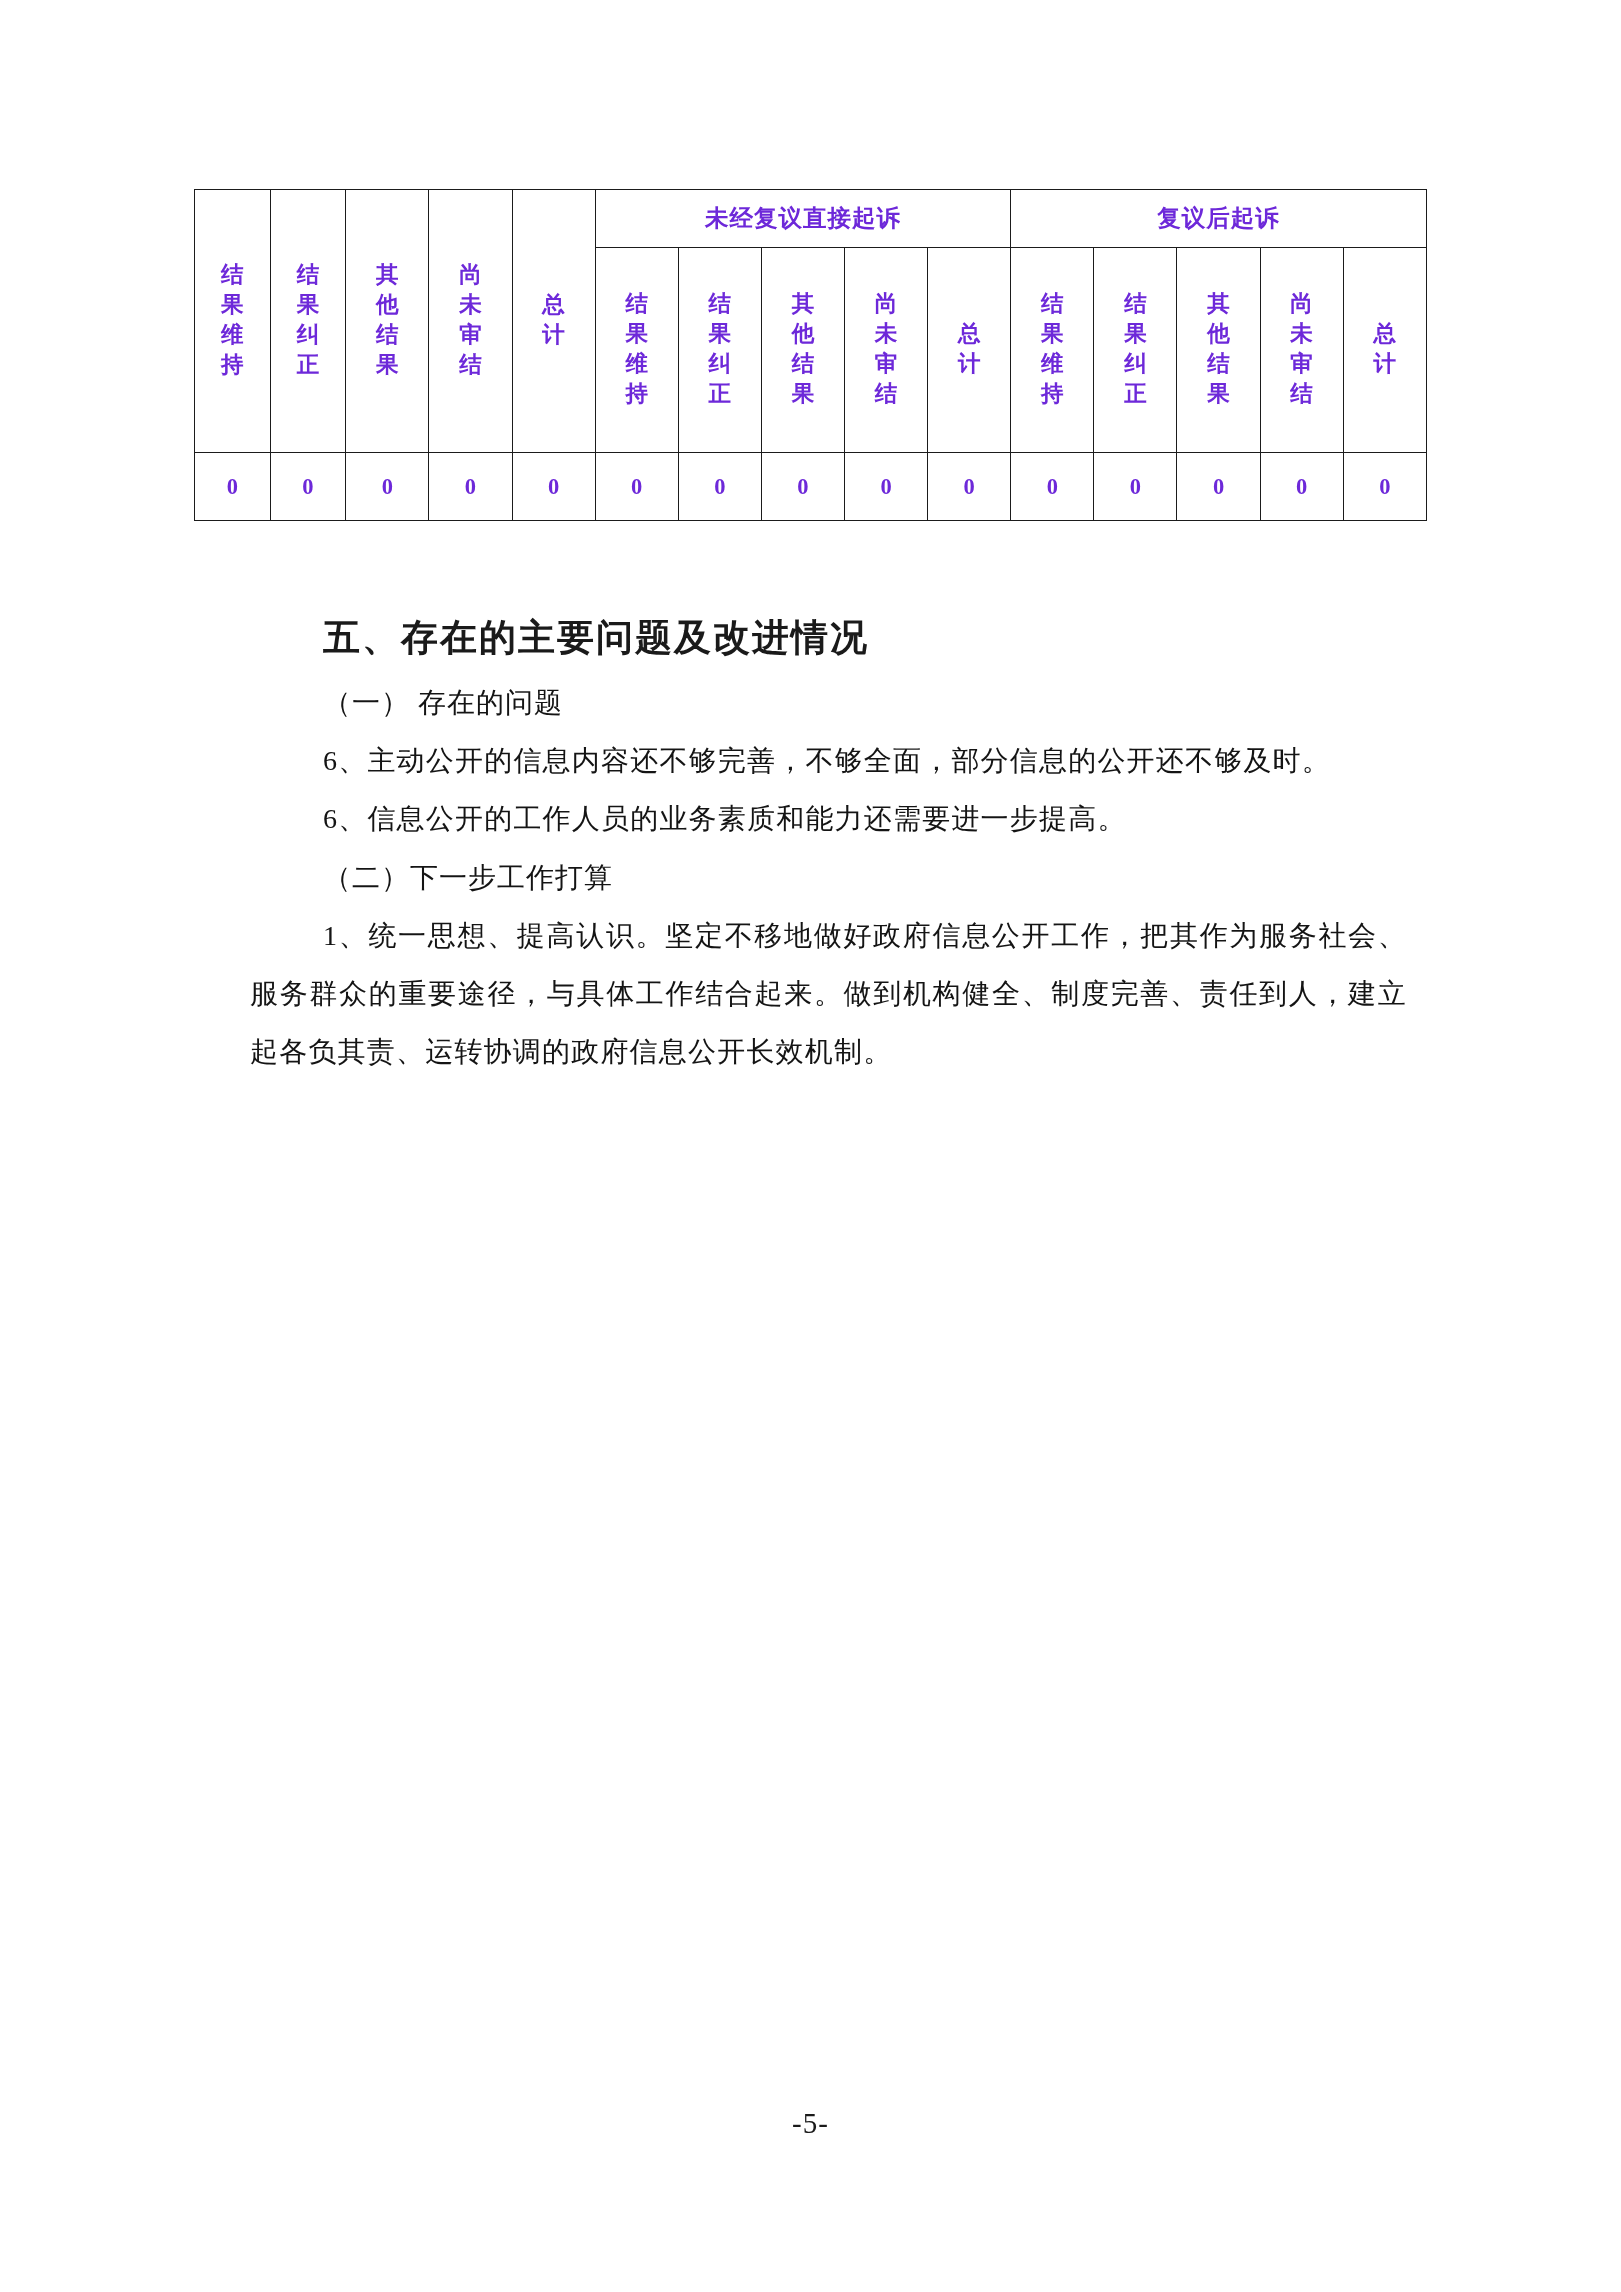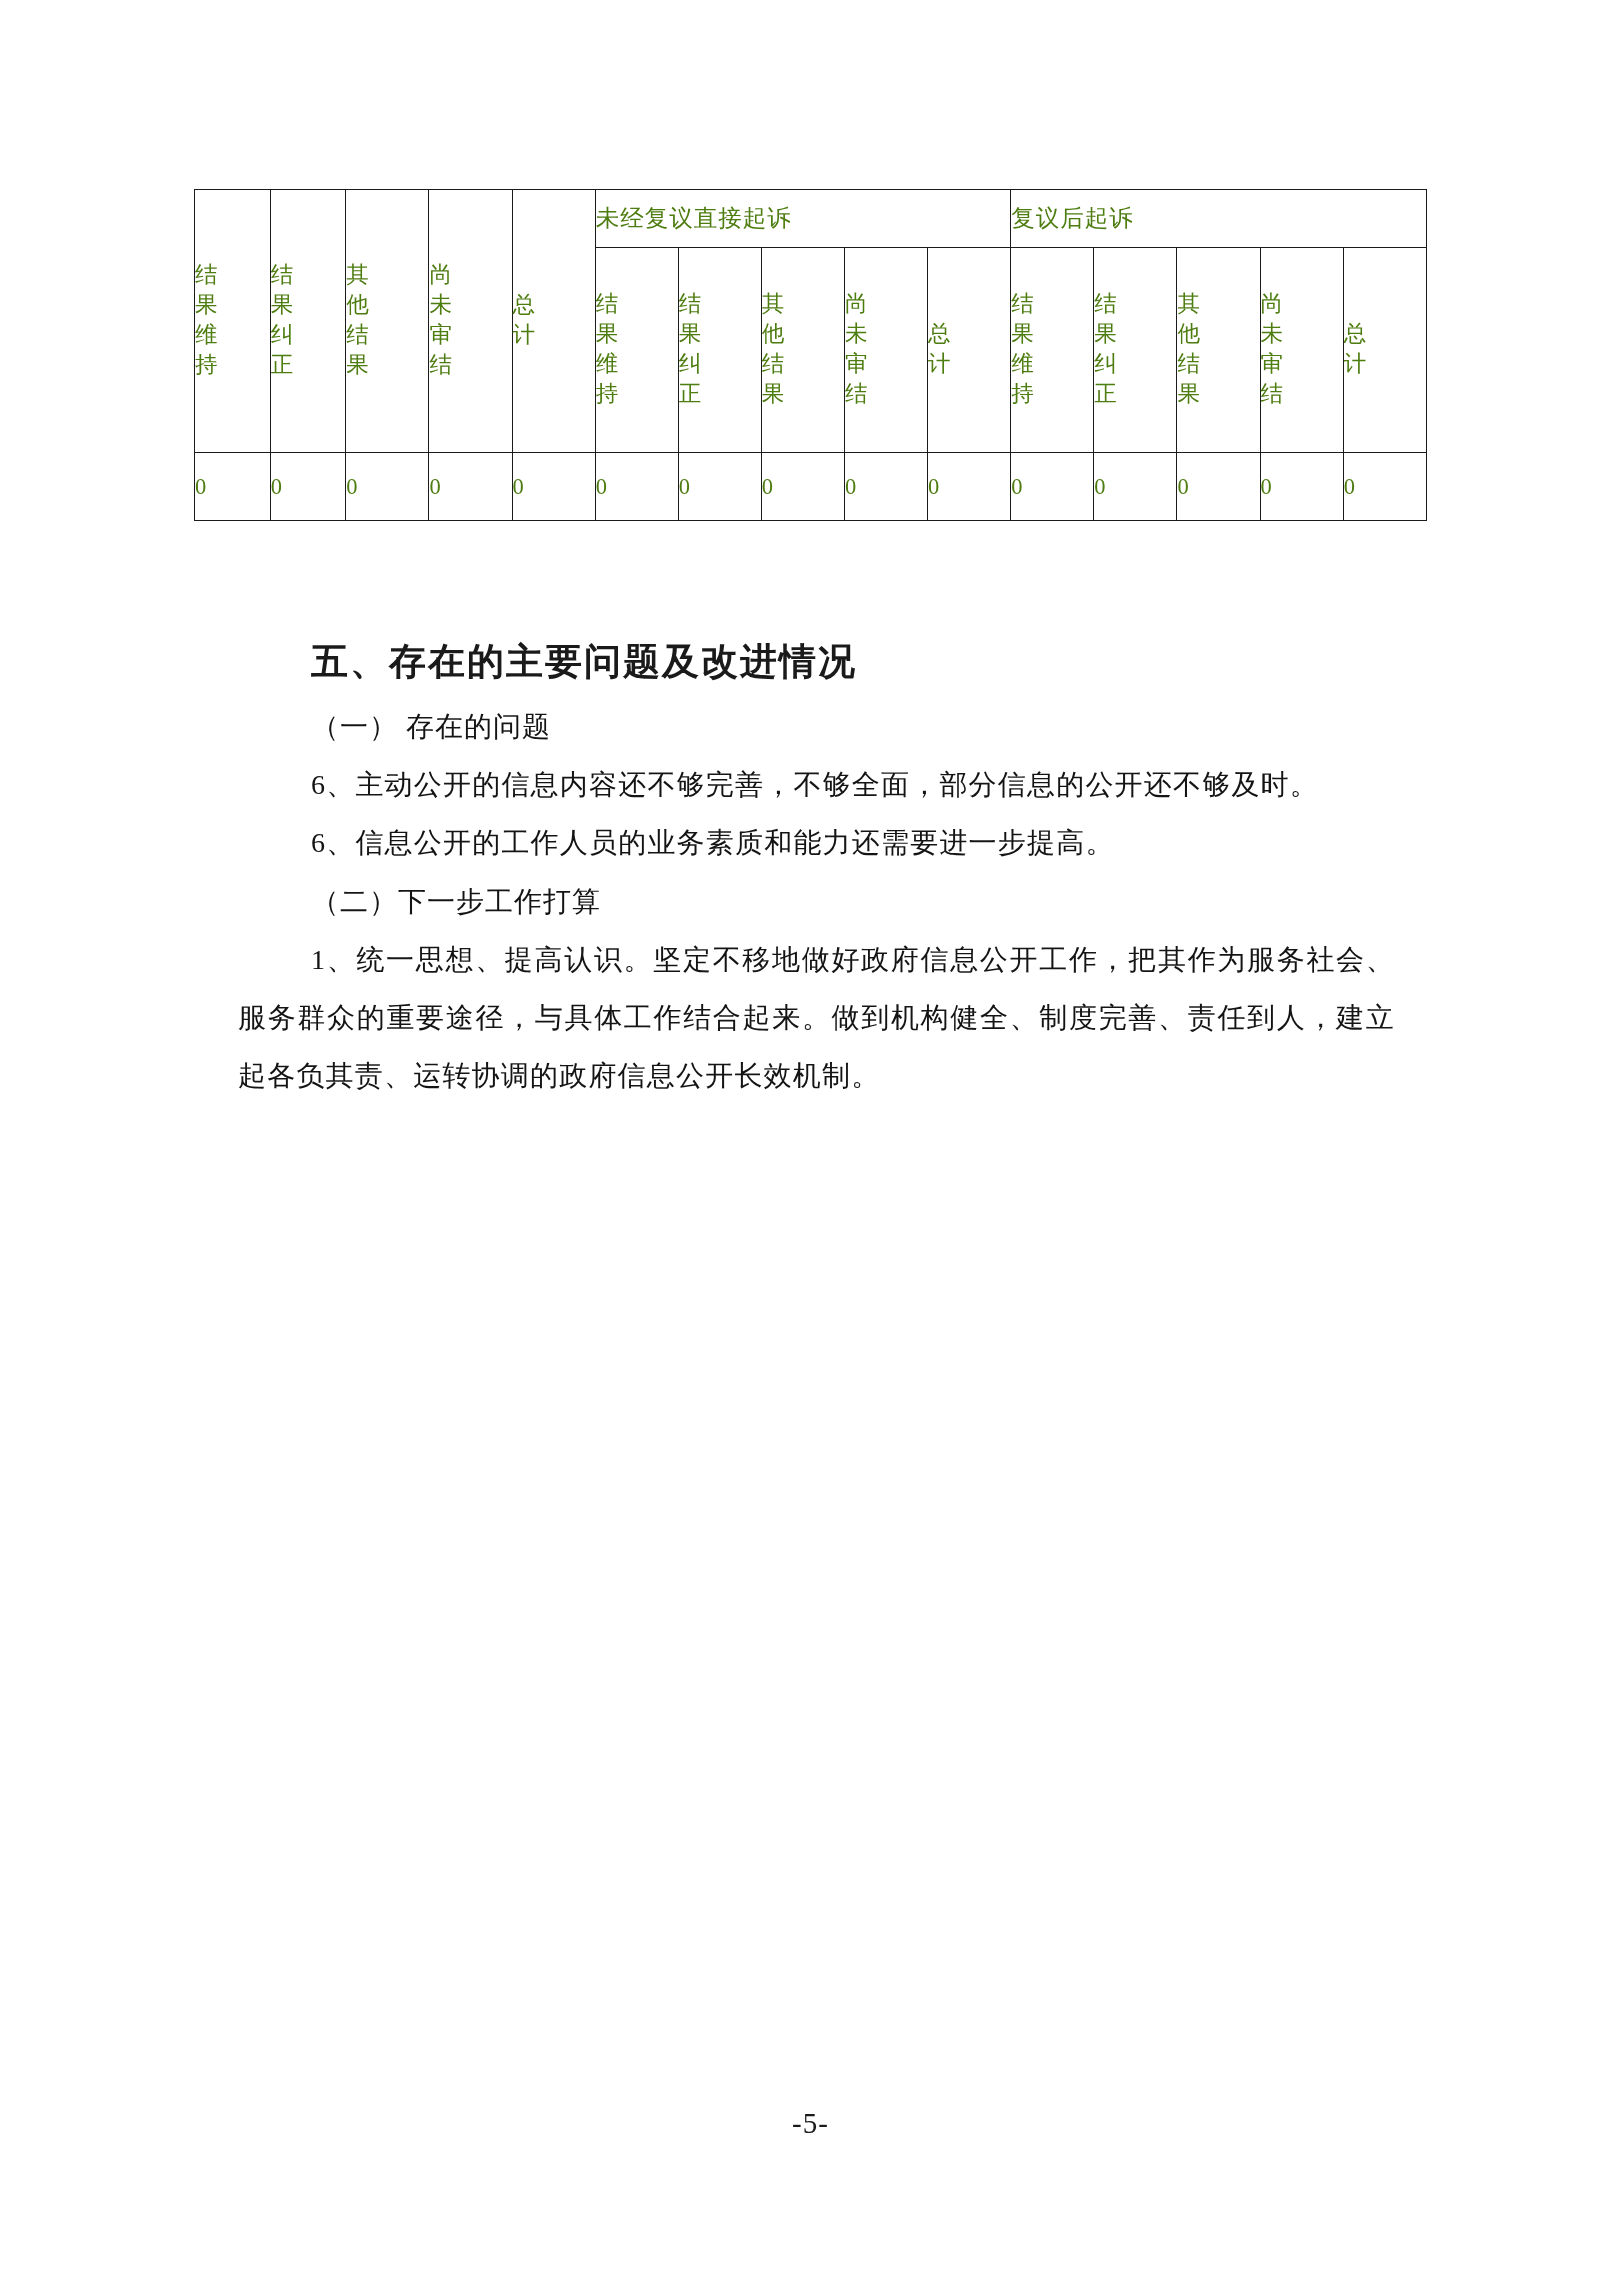--- a/index.html
+++ b/index.html
@@ -36,25 +36,25 @@
     border-collapse: collapse;
     table-layout: fixed;
     width: 1233px;
     font-family: "Liberation Serif", "DejaVu Serif", serif;
   }
 
   table.stat-table td,
   table.stat-table th {
     border: 1.6px solid #1b1b1b;
     padding: 0;
-    text-align: left;
+    text-align: center;
     vertical-align: middle;
-    font-weight: normal;
+    font-weight: bold;
     font-size: 22.5px;
-    color: #4d7c0f;
+    color: #6d28d9;
   }
 
   
   .vtext {
     display: block;
     line-height: 1.34;
     letter-spacing: 0;
     padding: 5.9px 0 7.8px 0;
     font-size: 22.5px;
   }
@@ -84,24 +84,23 @@
     font-size: 24.5px;
   }
 
   
   .no-top { border-top: none; }
   .no-left { border-left: none; }
 
   
   .content {
     position: absolute;
-    left: 238px;
+    left: 250px;
     top: 608px;
     width: 1157px;
-    margin-top: 24px;
   }
 
   h2.section-title {
     margin: 0 0 5.9px 0;
     font-family: "DejaVu Sans", "Liberation Sans", sans-serif;
     font-size: 37px;
     font-weight: bold;
     line-height: 1.62;
     letter-spacing: 2px;
     color: #1a1a1a;

